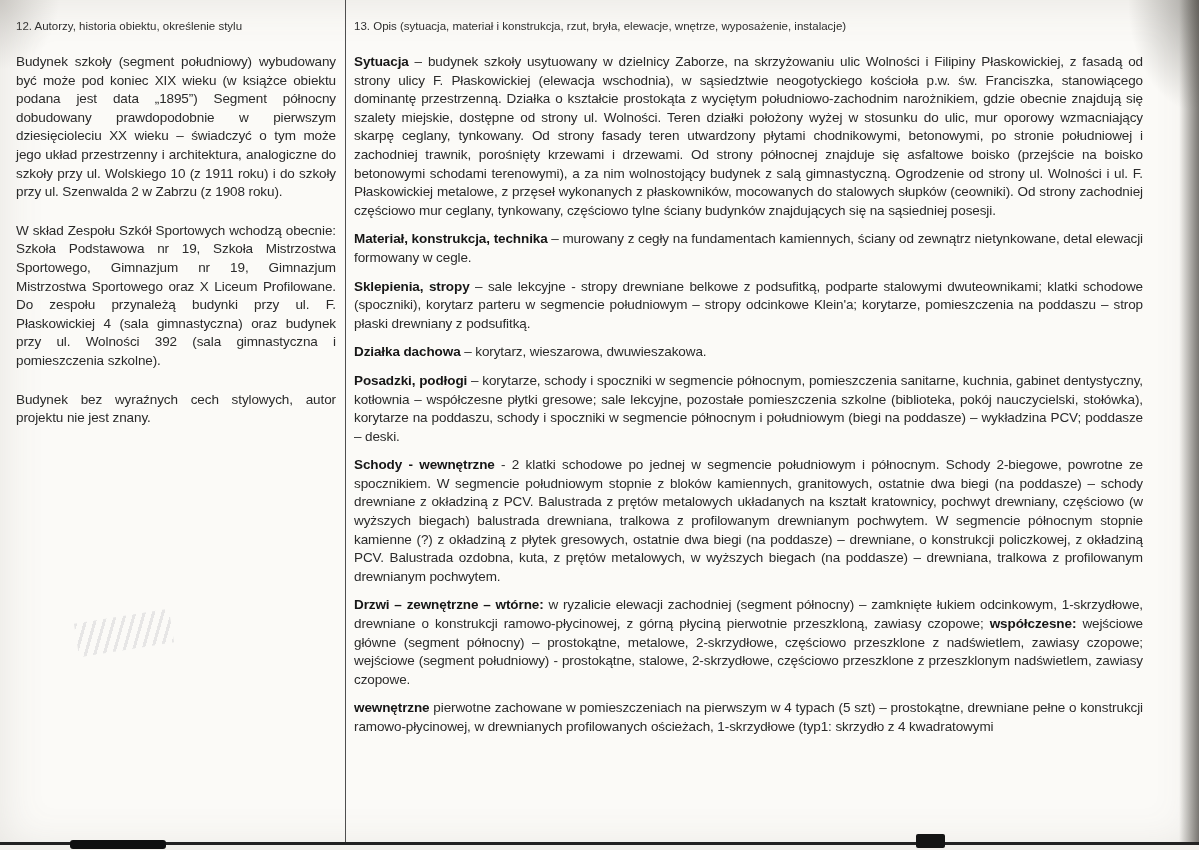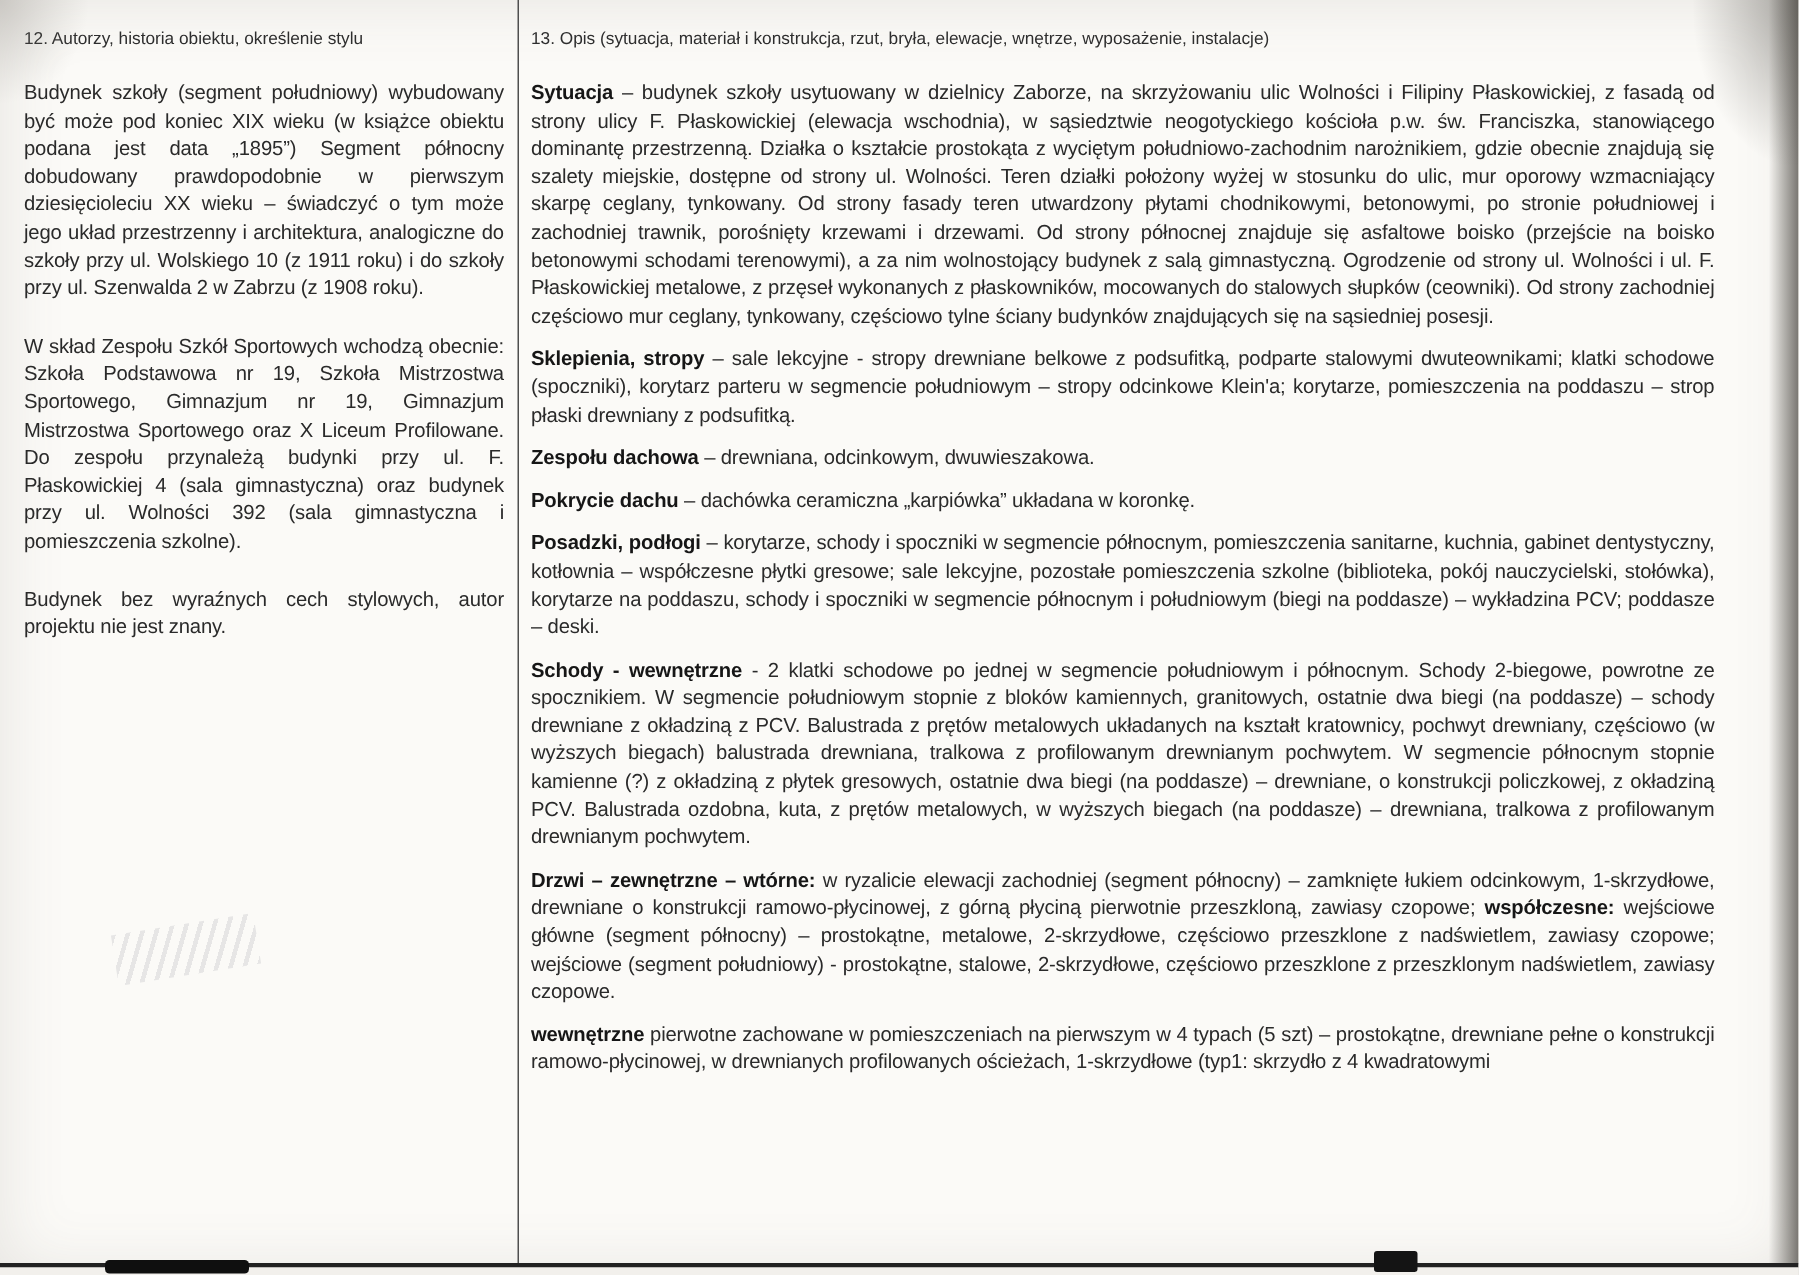--- a/index.html
+++ b/index.html
@@ -99,23 +99,23 @@
           <p class="para"><span>Budynek szkoły (segment południowy) wybudowany być może pod koniec XIX wieku (w książce obiektu podana jest data „1895”) Segment północny dobudowany prawdopodobnie w pierwszym dziesięcioleciu XX wieku – świadczyć o tym może jego układ przestrzenny i architektura, analogiczne do szkoły przy ul. Wolskiego 10 (z 1911 roku) i do szkoły przy ul. Szenwalda 2 w Zabrzu (z 1908 roku).</span></p>
           <p class="para"><span>W skład Zespołu Szkół Sportowych wchodzą obecnie: Szkoła Podstawowa nr 19, Szkoła Mistrzostwa Sportowego, Gimnazjum nr 19, Gimnazjum Mistrzostwa Sportowego oraz X Liceum Profilowane. Do zespołu przynależą budynki przy ul. F. Płaskowickiej 4 (sala gimnastyczna) oraz budynek przy ul. Wolności 392 (sala gimnastyczna i pomieszczenia szkolne).</span></p>
           <p class="para"><span>Budynek bez wyraźnych cech stylowych, autor projektu nie jest znany.</span></p>
         </div>
     </div>
 
     <div class="col-right">
       <div class="col-header">13. Opis (sytuacja, materiał i konstrukcja, rzut, bryła, elewacje, wnętrze, wyposażenie, instalacje)</div>
       <div id="right-paras">
           <p class="para"><span class="b">Sytuacja</span><span> – budynek szkoły usytuowany w dzielnicy Zaborze, na skrzyżowaniu ulic Wolności i Filipiny Płaskowickiej, z fasadą od strony ulicy F. Płaskowickiej (elewacja wschodnia), w sąsiedztwie neogotyckiego kościoła p.w. św. Franciszka, stanowiącego dominantę przestrzenną. Działka o kształcie prostokąta z wyciętym południowo-zachodnim narożnikiem, gdzie obecnie znajdują się szalety miejskie, dostępne od strony ul. Wolności. Teren działki położony wyżej w stosunku do ulic, mur oporowy wzmacniający skarpę ceglany, tynkowany. Od strony fasady teren utwardzony płytami chodnikowymi, betonowymi, po stronie południowej i zachodniej trawnik, porośnięty krzewami i drzewami. Od strony północnej znajduje się asfaltowe boisko (przejście na boisko betonowymi schodami terenowymi), a za nim wolnostojący budynek z salą gimnastyczną. Ogrodzenie od strony ul. Wolności i ul. F. Płaskowickiej metalowe, z przęseł wykonanych z płaskowników, mocowanych do stalowych słupków (ceowniki). Od strony zachodniej częściowo mur ceglany, tynkowany, częściowo tylne ściany budynków znajdujących się na sąsiedniej posesji.</span></p>
+          <p class="para"><span class="b">Materiał, konstrukcja, technika</span><span> – murowany z cegły na fundamentach kamiennych, ściany od zewnątrz nietynkowane, detal elewacji formowany w cegle.</span></p>
           <p class="para"><span class="b">Sklepienia, stropy</span><span> – </span><span class="u">sale lekcyjne</span><span> - stropy drewniane belkowe z podsufitką, podparte stalowymi dwuteownikami; </span><span class="u">klatki schodowe (spoczniki), korytarz parteru w segmencie południowym</span><span> – stropy odcinkowe Klein'a; </span><span class="u">korytarze, pomieszczenia na poddaszu</span><span> – strop płaski drewniany z podsufitką.</span></p>
-          <p class="para"><span class="b">Zespołu dachowa</span><span> – drewniana, odcinkowym, dwuwieszakowa.</span></p>
-          <p class="para"><span class="b">Pokrycie dachu</span><span> – dachówka ceramiczna „karpiówka” układana w koronkę.</span></p>
+          <p class="para"><span class="b">Działka dachowa</span><span> – korytarz, wieszarowa, dwuwieszakowa.</span></p>
           <p class="para"><span class="b">Posadzki, podłogi</span><span> – </span><span class="u">korytarze, schody i spoczniki w segmencie północnym, pomieszczenia sanitarne, kuchnia, gabinet dentystyczny, kotłownia</span><span> – współczesne płytki gresowe; </span><span class="u">sale lekcyjne, pozostałe pomieszczenia szkolne (biblioteka, pokój nauczycielski, stołówka), korytarze na poddaszu, schody i spoczniki w segmencie północnym i południowym (biegi na poddasze)</span><span> – wykładzina PCV; </span><span class="u">poddasze</span><span> – deski.</span></p>
           <p class="para"><span class="b">Schody - </span><span class="b u">wewnętrzne</span><span> - 2 klatki schodowe po jednej w segmencie południowym i północnym. Schody 2-biegowe, powrotne ze spocznikiem. </span><span class="u">W segmencie południowym</span><span> stopnie z bloków kamiennych, granitowych, ostatnie dwa biegi (na poddasze) – schody drewniane z okładziną z PCV. Balustrada z prętów metalowych układanych na kształt kratownicy, pochwyt drewniany, częściowo (w wyższych biegach) balustrada drewniana, tralkowa z profilowanym drewnianym pochwytem. </span><span class="u">W segmencie północnym</span><span> stopnie kamienne (?) z okładziną z płytek gresowych, ostatnie dwa biegi (na poddasze) – drewniane, o konstrukcji policzkowej, z okładziną PCV. Balustrada ozdobna, kuta, z prętów metalowych, w wyższych biegach (na poddasze) – drewniana, tralkowa z profilowanym drewnianym pochwytem.</span></p>
           <p class="para"><span class="b">Drzwi – </span><span class="b u">zewnętrzne</span><span class="b"> – </span><span class="b u">wtórne:</span><span> </span><span class="u">w ryzalicie elewacji zachodniej (segment północny)</span><span> – zamknięte łukiem odcinkowym, 1-skrzydłowe, drewniane o konstrukcji ramowo-płycinowej, z górną płyciną pierwotnie przeszkloną, zawiasy czopowe; </span><span class="b">współczesne:</span><span> </span><span class="u">wejściowe główne (segment północny)</span><span> – prostokątne, metalowe, 2-skrzydłowe, częściowo przeszklone z nadświetlem, zawiasy czopowe; </span><span class="u">wejściowe (segment południowy)</span><span> - prostokątne, stalowe, 2-skrzydłowe, częściowo przeszklone z przeszklonym nadświetlem, zawiasy czopowe.</span></p>
           <p class="para"><span class="b u">wewnętrzne</span><span> pierwotne zachowane </span><span class="u">w pomieszczeniach na pierwszym</span><span> w 4 typach (5 szt) – prostokątne, drewniane pełne o konstrukcji ramowo-płycinowej, w drewnianych profilowanych ościeżach, 1-skrzydłowe (typ1: skrzydło z 4 kwadratowymi</span></p>
         </div>
     </div>
 
   </div>
 
   <div class="smudge"></div>

